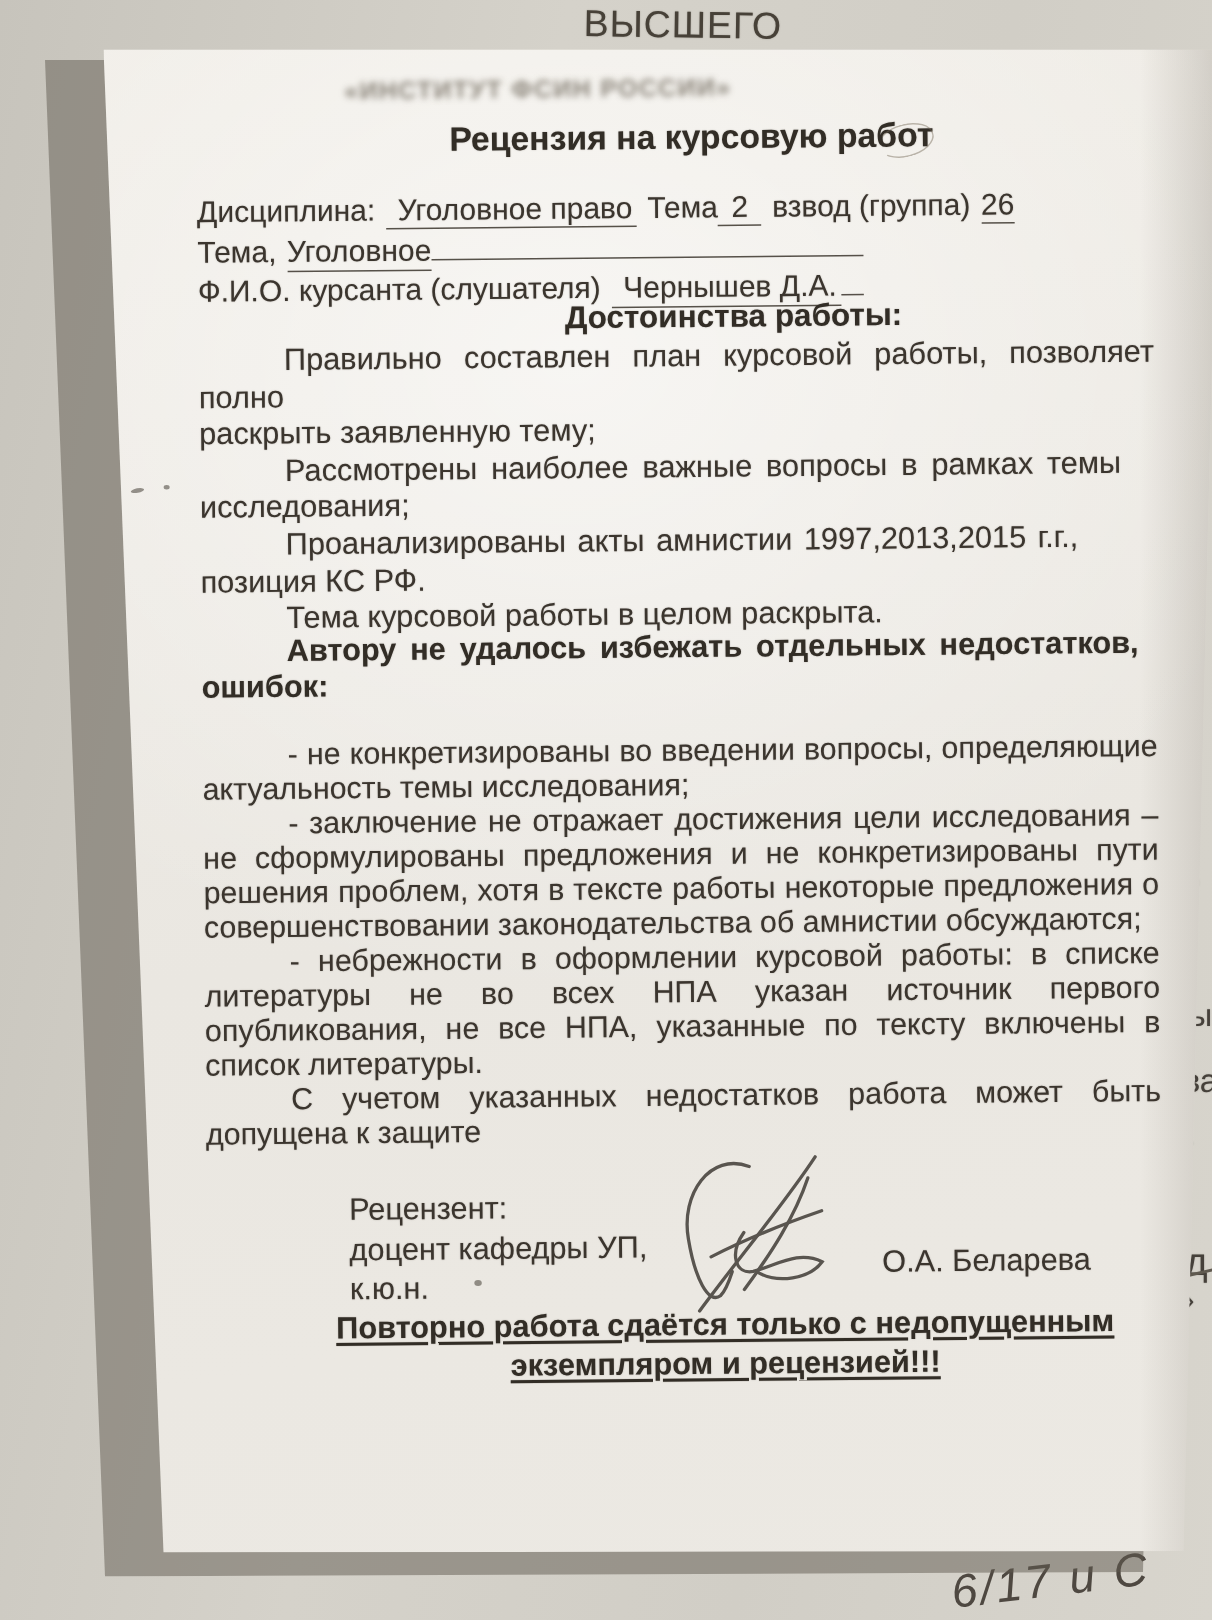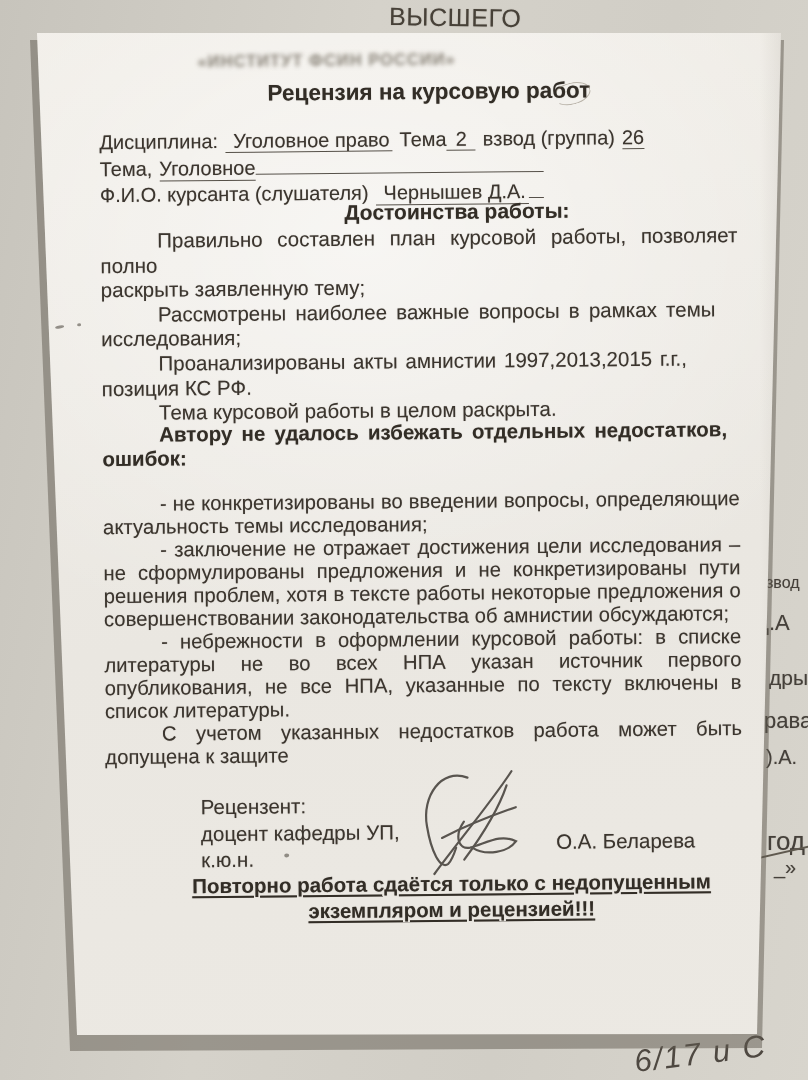--- a/index.html
+++ b/index.html
@@ -16,21 +16,21 @@
   .hand{position:absolute;left:634px;top:1036px;font-size:31px;font-style:italic;
     color:#4e4841;transform:rotate(-7deg);letter-spacing:2px;}
   
   .sheet-shadow{position:absolute;inset:0;
     clip-path:polygon(30px 40px,784px 40px,762px 1048px,70px 1051px);
     background:rgba(96,90,80,.5);filter:blur(6px);}
   .sheet{position:absolute;inset:0;
     clip-path:polygon(37px 33px,781px 33px,757px 1034px,77px 1035px);
     background:
       radial-gradient(90% 55% at 45% 22%,rgba(255,255,255,.55),rgba(255,255,255,0) 72%),
-      linear-gradient(170deg,#f1eee8,#eae7e1 55%,#ece9e3);}
+      linear-gradient(170deg,#f1eee8,#eae7e1 55%,#ece9e3); margin-left: 32px;}
   .sheet-shade{position:absolute;inset:0;
     background:
       linear-gradient(to left,rgba(110,102,90,.22),rgba(110,102,90,0) 48px),
       linear-gradient(to right,rgba(110,102,90,.10),rgba(110,102,90,0) 34px),
       linear-gradient(to top,rgba(110,102,90,.10),rgba(110,102,90,0) 40px);}
   .content{position:absolute;inset:0;transform:rotate(-.55deg);transform-origin:430px 520px;
     color:#3b352e;text-shadow:0 0 1px rgba(59,53,44,.35);}
   .ghost{position:absolute;left:198px;top:50px;width:266px;text-align:center;
     font-weight:bold;font-size:16.5px;letter-spacing:1px;
     color:rgba(108,101,86,.55);filter:blur(2.3px);}

